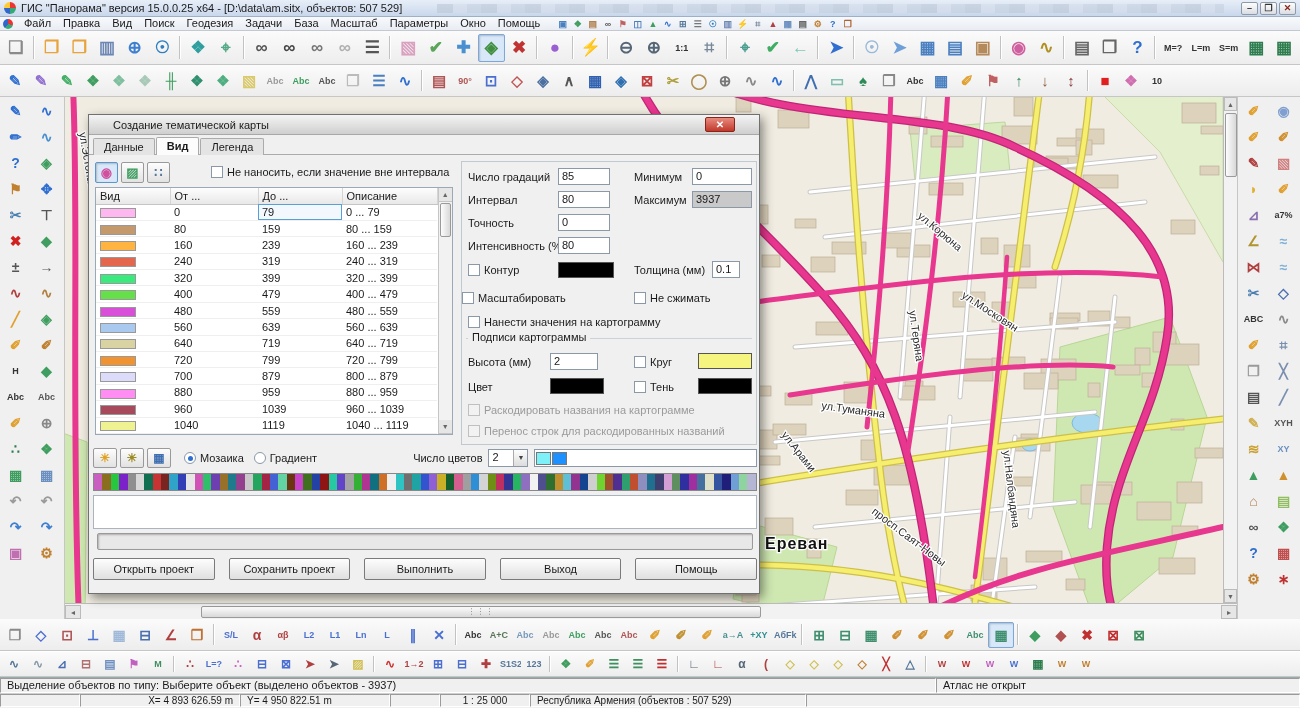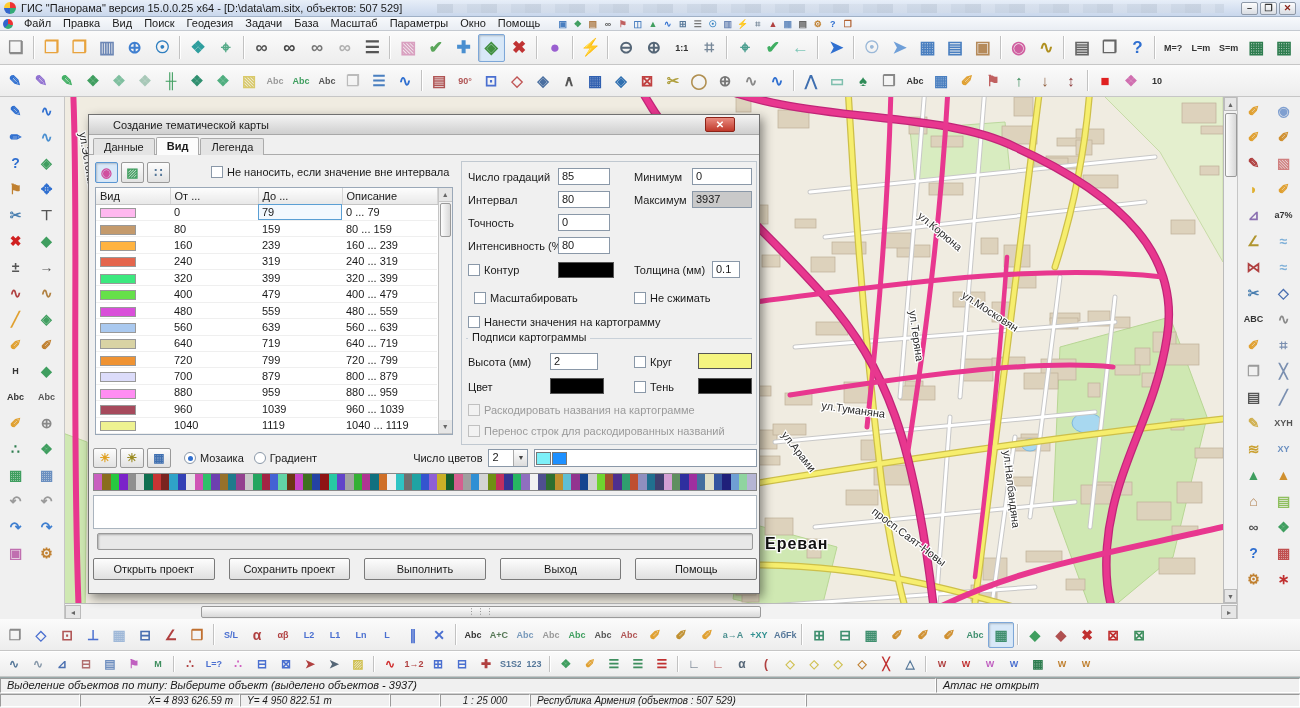--- a/index.html
+++ b/index.html
@@ -121,21 +121,21 @@
   .preview { position:absolute; left:0; top:336px; width:664px; height:34px; background:#fff; border:1px solid #aab4be; }
   .progress { position:absolute; left:4px; top:374px; width:656px; height:17px; border:1px solid #9a9a9a; background:#e8e8e8;
     box-shadow:inset 1px 1px 2px rgba(0,0,0,.25); border-radius:2px; }
   .dlg-buttons { position:absolute; left:0; top:399px; width:664px; display:flex; gap:14px; }
   .dlg-btn { flex:1; height:22px; background:linear-gradient(#fdfdfd,#e0e0e0); border:1px solid #7a7a7a; border-radius:2px;
     text-align:center; line-height:20px; cursor:default; }
 
   
   .status1 { height:16px; background:#f0f0f0; display:flex; border-top:1px solid #9aa; }
   .status2 { height:14px; background:#f0f0f0; display:flex; border-top:1px solid #cfcfcf; }
-  .scell { border:1px solid; border-color:#9a9a9a #ffffff #ffffff #9a9a9a; padding:0 6px; white-space:nowrap; overflow:hidden; line-height:13px;font-style:italic; }
+  .scell { border:1px solid; border-color:#9a9a9a #ffffff #ffffff #9a9a9a; padding:0 6px; white-space:nowrap; overflow:hidden; line-height:13px; }
   .status2 .scell { line-height:11px; font-size:10px; }
 </style>
 </head>
 <body>
 
 <div class="titlebar">
   <span class="app-icon"></span>
   <span class="title-text">ГИС "Панорама" версия 15.0.0.25 x64 - [D:\data\am.sitx, объектов: 507 529]</span>
   <span class="redacted"></span>
   <span class="win-controls">
@@ -664,21 +664,21 @@
           <span class="fld-input" style="left:96px;top:75px;width:52px">80</span>
 
           <label class="cb" style="position:absolute;left:6px;top:102px">
             <span class="box"></span>
             <span>Контур</span>
           </label>
           <span class="swatch" style="left:96px;top:100px;width:56px;background:#000"></span>
           <span class="fld-label" style="left:172px;top:102px">Толщина (мм)</span>
           <span class="fld-input" style="left:250px;top:99px;width:28px">0.1</span>
 
-          <label class="cb" style="position:absolute;left:12px;top:130px">
+          <label class="cb" style="position:absolute;left:0;top:130px">
             <span class="box"></span>
             <span>Масштабировать</span>
           </label>
           <label class="cb" style="position:absolute;left:172px;top:130px">
             <span class="box"></span>
             <span>Не сжимать</span>
           </label>
 
           <label class="cb" style="position:absolute;left:6px;top:154px">
             <span class="box"></span>

